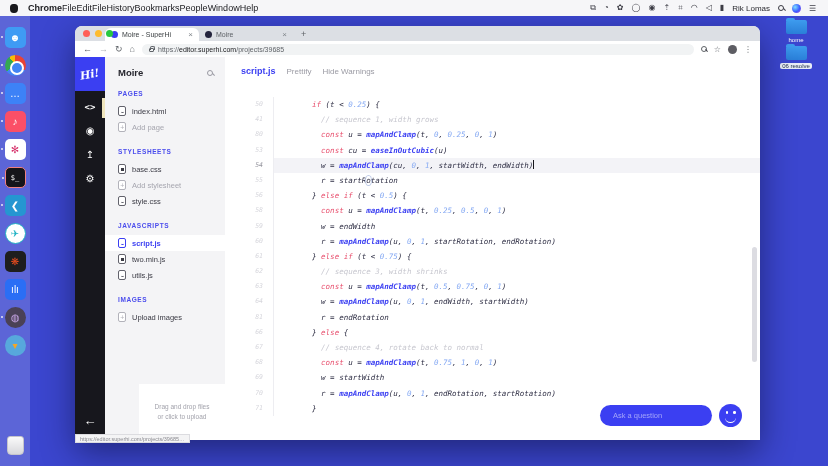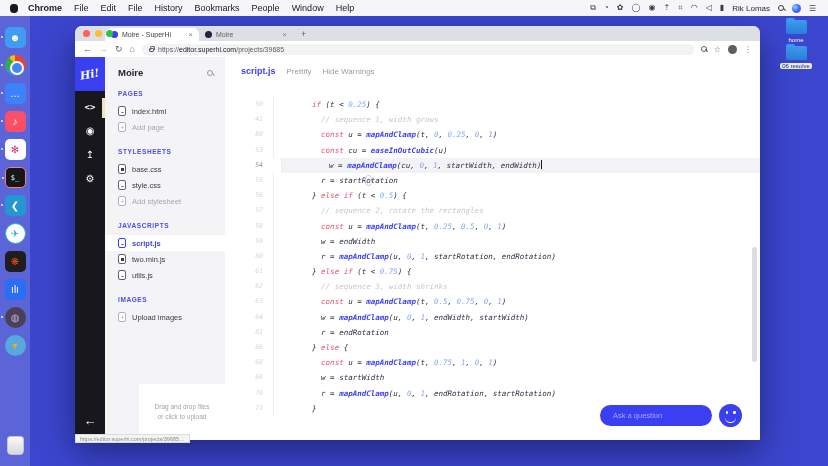--- a/index.html
+++ b/index.html
@@ -3,21 +3,21 @@
 <meta charset="utf-8">
 <style>
   * { margin:0; padding:0; box-sizing:border-box; }
   html,body { width:828px; height:466px; overflow:hidden; }
   body { font-family:"Liberation Sans", sans-serif; background:#3b46cf; position:relative; }
 
   
   .menubar { position:absolute; left:0; top:0; width:828px; height:16px; background:#f6f6f8;
              display:flex; align-items:center; padding:0 10px; font-size:9px; color:#1b1b1f; z-index:50; }
   .apple { width:8px; height:9px; background:#19191d; border-radius:40% 40% 45% 45%; margin-right:10px; }
-  .menu-items { display:flex; gap:12px; }
+  .menu-items { display:flex; gap:0; }
   .menu-items span:first-child { font-weight:bold; }
   .menu-right { margin-left:auto; display:flex; align-items:center; gap:8px; font-size:8px; color:#2a2a30; }
   .stat { font-size:8px; color:#3c3c45; }
   .mag { width:6px; height:6px; border:1.1px solid #3c3c45; border-radius:50%; position:relative; display:inline-block; }
   .mag::after { content:''; position:absolute; width:3px; height:1.1px; background:#3c3c45; transform:rotate(45deg); right:-2.5px; bottom:-0.5px; }
   .siri { width:9px; height:9px; border-radius:50%; background:radial-gradient(circle at 35% 35%, #7de0ff, #3b5bff 55%, #c44bd8); }
   .nclist { display:inline-block; width:9px; font-size:8px; color:#3c3c45; }
 
   
   .desktop-folders { position:absolute; right:12px; top:20px; width:40px; display:flex; flex-direction:column; align-items:center; gap:3px; }
@@ -103,21 +103,21 @@
   .editor { flex:1; background:#fff; position:relative; }
   .editor-head { height:28px; display:flex; align-items:center; gap:11px; padding-left:16px; }
   .ed-filename { font-size:9px; font-weight:bold; color:#3b3ff2; }
   .ed-link { font-size:8px; color:#9b9ba4; }
   .codewrap { position:absolute; left:0; right:0; top:28px; bottom:0; padding-top:12px; overflow:hidden;font-style:italic; }
   .cl { display:flex; height:15.2px; }
   .ln { width:48px; text-align:right; padding-right:10px; font-size:6.5px; color:#d6d6dc; line-height:15.2px;
         font-family:"DejaVu Sans Mono", monospace; flex:0 0 auto; }
   .ct { flex:1; font-family:"DejaVu Sans Mono", monospace; font-size:7.5px; line-height:15.2px; white-space:pre;
         border-left:1px solid #ededf1; padding-left:20px; color:#2e2e44; }
-  .cl.active .ct { background:#f3f3f7;margin-left:8px; }
+  .cl.active .ct { background:#f3f3f7; }
   .cl.active .ln { color:#96969f; }
   .tk-kw { color:#e8506e;margin-top:8px; }
   .tk-fn { color:#3b3ff2; font-weight:bold; }
   .tk-num { color:#85a9f3; }
   .tk-cmt { color:#c7c7cf; }
   .tk-plain { color:#2e2e44; }
   .tk-warn { color:#2e2e44; box-shadow:0 0 0 1px #c2cde8; border-radius:50%; }
   .cursor { display:inline-block; width:1px; height:9px; background:#15151a; vertical-align:-1px; }
   .scrollthumb { position:absolute; right:3px; top:190px; width:5px; height:115px; border-radius:3px; background:#dcdce2; }
 
@@ -286,27 +286,27 @@
               <span class="fico add"></span>
               <span>Add page</span>
             </div>
           </div>
           <div class="section">
             <div class="section-title">STYLESHEETS</div>
             <div class="file-row">
               <span class="fico lock"></span>
               <span>base.css</span>
             </div>
-            <div class="file-row">
-              <span class="fico "></span>
-              <span>style.css</span>
-            </div>
             <div class="file-row muted">
               <span class="fico add"></span>
               <span>Add stylesheet</span>
+            </div>
+            <div class="file-row">
+              <span class="fico "></span>
+              <span>style.css</span>
             </div>
           </div>
           <div class="section">
             <div class="section-title">JAVASCRIPTS</div>
             <div class="file-row active">
               <span class="fico  activeico"></span>
               <span>script.js</span>
             </div>
             <div class="file-row">
               <span class="fico lock"></span>
@@ -360,24 +360,20 @@
           </div>
           <div class="cl">
             <span class="ln">55</span>
             <span class="ct">      <span class="tk-plain">r = startR</span><span class="tk-warn">o</span><span class="tk-plain">tation</span></span>
           </div>
           <div class="cl">
             <span class="ln">56</span>
             <span class="ct">    <span class="tk-plain">} </span><span class="tk-kw">else if </span><span class="tk-plain">(t &lt; </span><span class="tk-num">0.5</span><span class="tk-plain">) {</span></span>
           </div>
           <div class="cl">
-            <span class="ln">57</span>
-            <span class="ct">      <span class="tk-cmt">// sequence 2, rotate the rectangles</span></span>
-          </div>
-          <div class="cl">
             <span class="ln">58</span>
             <span class="ct">      <span class="tk-kw">const </span><span class="tk-plain">u = </span><span class="tk-fn">mapAndClamp</span><span class="tk-plain">(t, </span><span class="tk-num">0.25</span><span class="tk-plain">, </span><span class="tk-num">0.5</span><span class="tk-plain">, </span><span class="tk-num">0</span><span class="tk-plain">, </span><span class="tk-num">1</span><span class="tk-plain">)</span></span>
           </div>
           <div class="cl">
             <span class="ln">59</span>
             <span class="ct">      <span class="tk-plain">w = endWidth</span></span>
           </div>
           <div class="cl">
             <span class="ln">60</span>
             <span class="ct">      <span class="tk-plain">r = </span><span class="tk-fn">mapAndClamp</span><span class="tk-plain">(u, </span><span class="tk-num">0</span><span class="tk-plain">, </span><span class="tk-num">1</span><span class="tk-plain">, startRotation, endRotation)</span></span>
@@ -398,20 +394,24 @@
             <span class="ln">64</span>
             <span class="ct">      <span class="tk-plain">w = </span><span class="tk-fn">mapAndClamp</span><span class="tk-plain">(u, </span><span class="tk-num">0</span><span class="tk-plain">, </span><span class="tk-num">1</span><span class="tk-plain">, endWidth, startWidth)</span></span>
           </div>
           <div class="cl">
             <span class="ln">81</span>
             <span class="ct">      <span class="tk-plain">r = endRotation</span></span>
           </div>
           <div class="cl">
             <span class="ln">66</span>
             <span class="ct">    <span class="tk-plain">} </span><span class="tk-kw">else</span><span class="tk-plain"> {</span></span>
+          </div>
+          <div class="cl">
+            <span class="ln">67</span>
+            <span class="ct">      <span class="tk-cmt">// sequence 4, rotate back to normal</span></span>
           </div>
           <div class="cl">
             <span class="ln">68</span>
             <span class="ct">      <span class="tk-kw">const </span><span class="tk-plain">u = </span><span class="tk-fn">mapAndClamp</span><span class="tk-plain">(t, </span><span class="tk-num">0.75</span><span class="tk-plain">, </span><span class="tk-num">1</span><span class="tk-plain">, </span><span class="tk-num">0</span><span class="tk-plain">, </span><span class="tk-num">1</span><span class="tk-plain">)</span></span>
           </div>
           <div class="cl">
             <span class="ln">69</span>
             <span class="ct">      <span class="tk-plain">w = startWidth</span></span>
           </div>
           <div class="cl">

